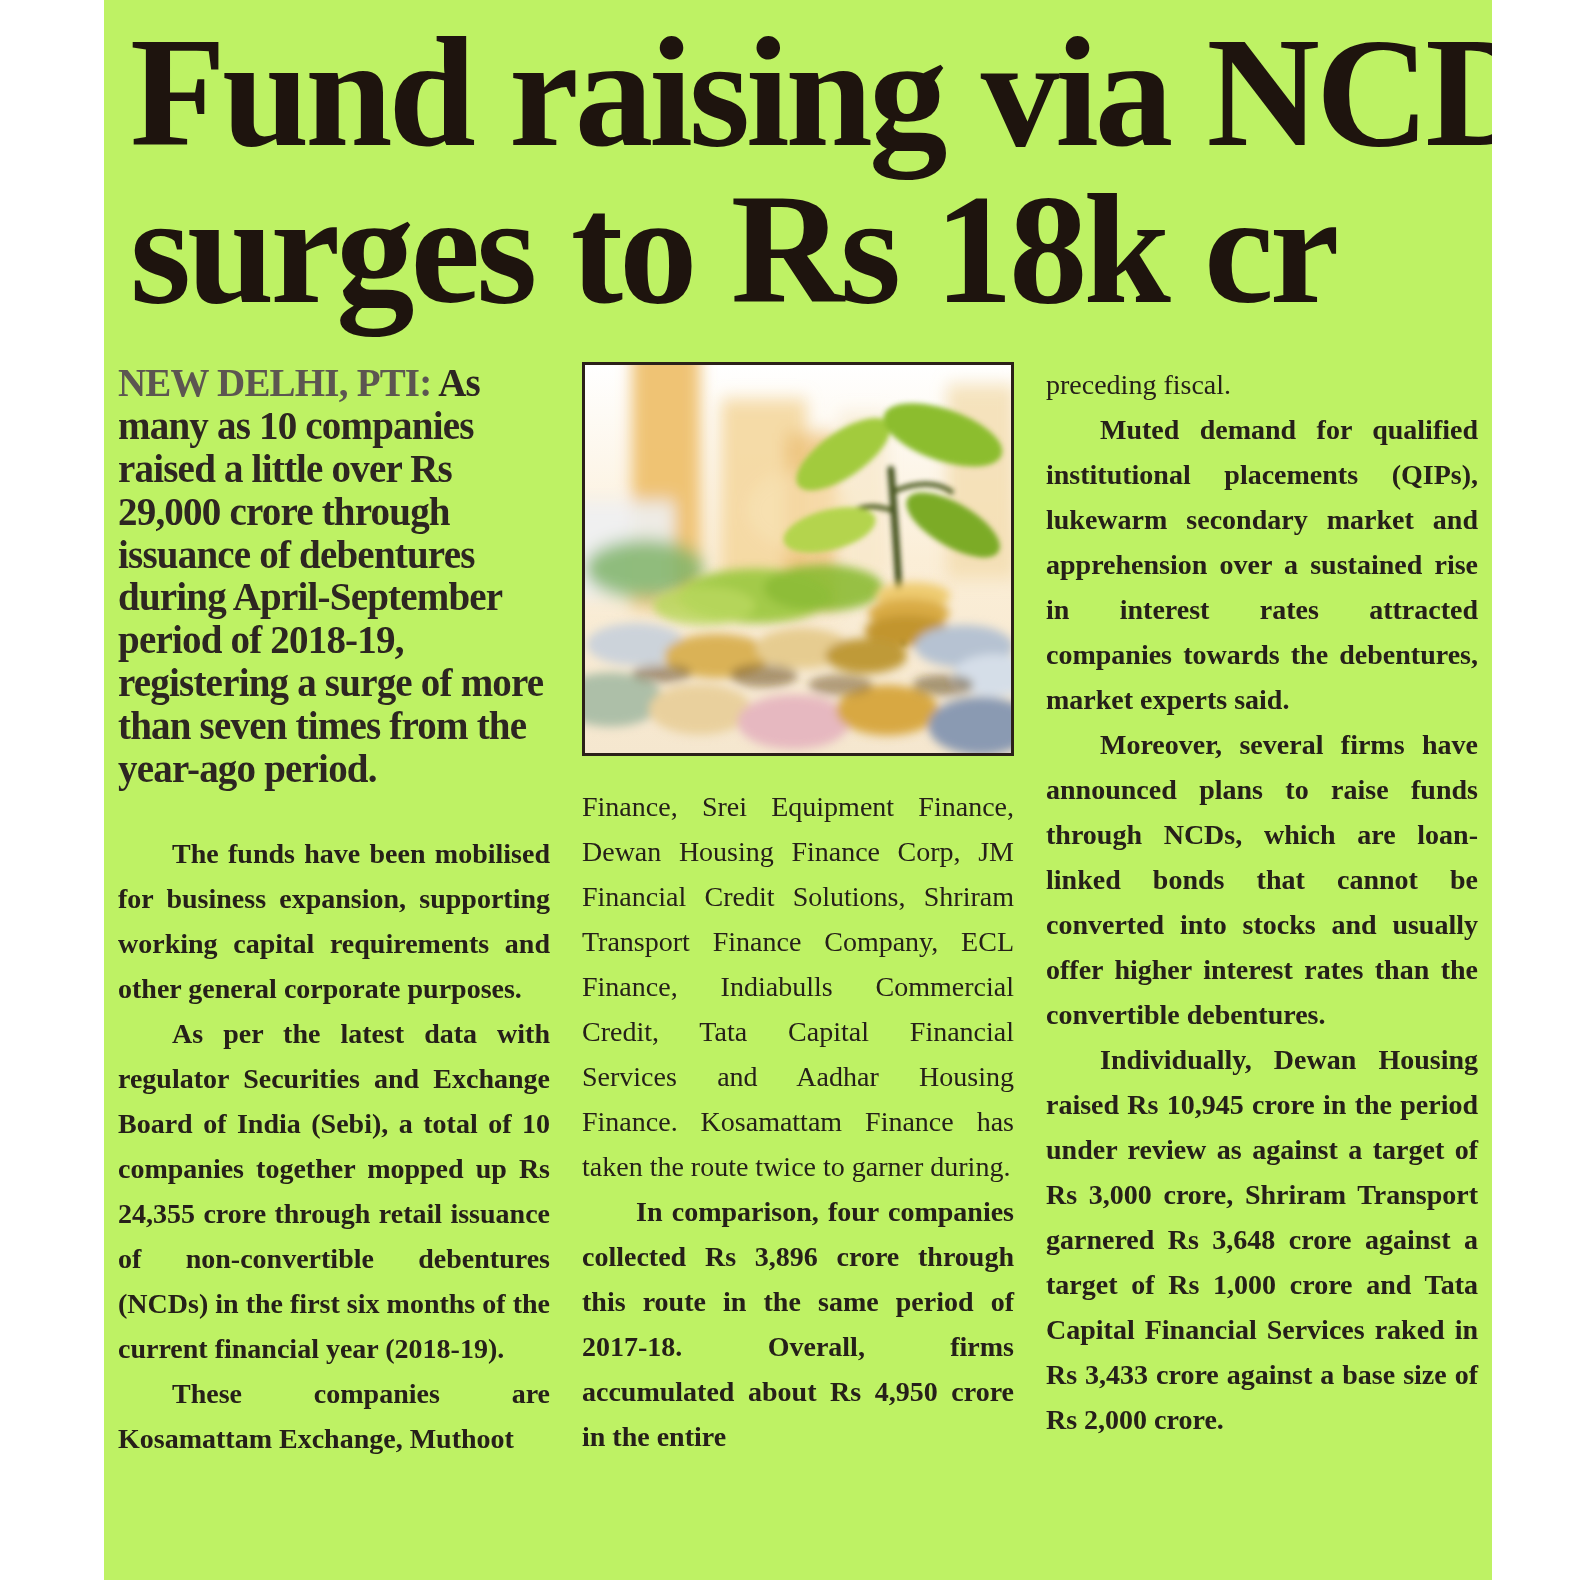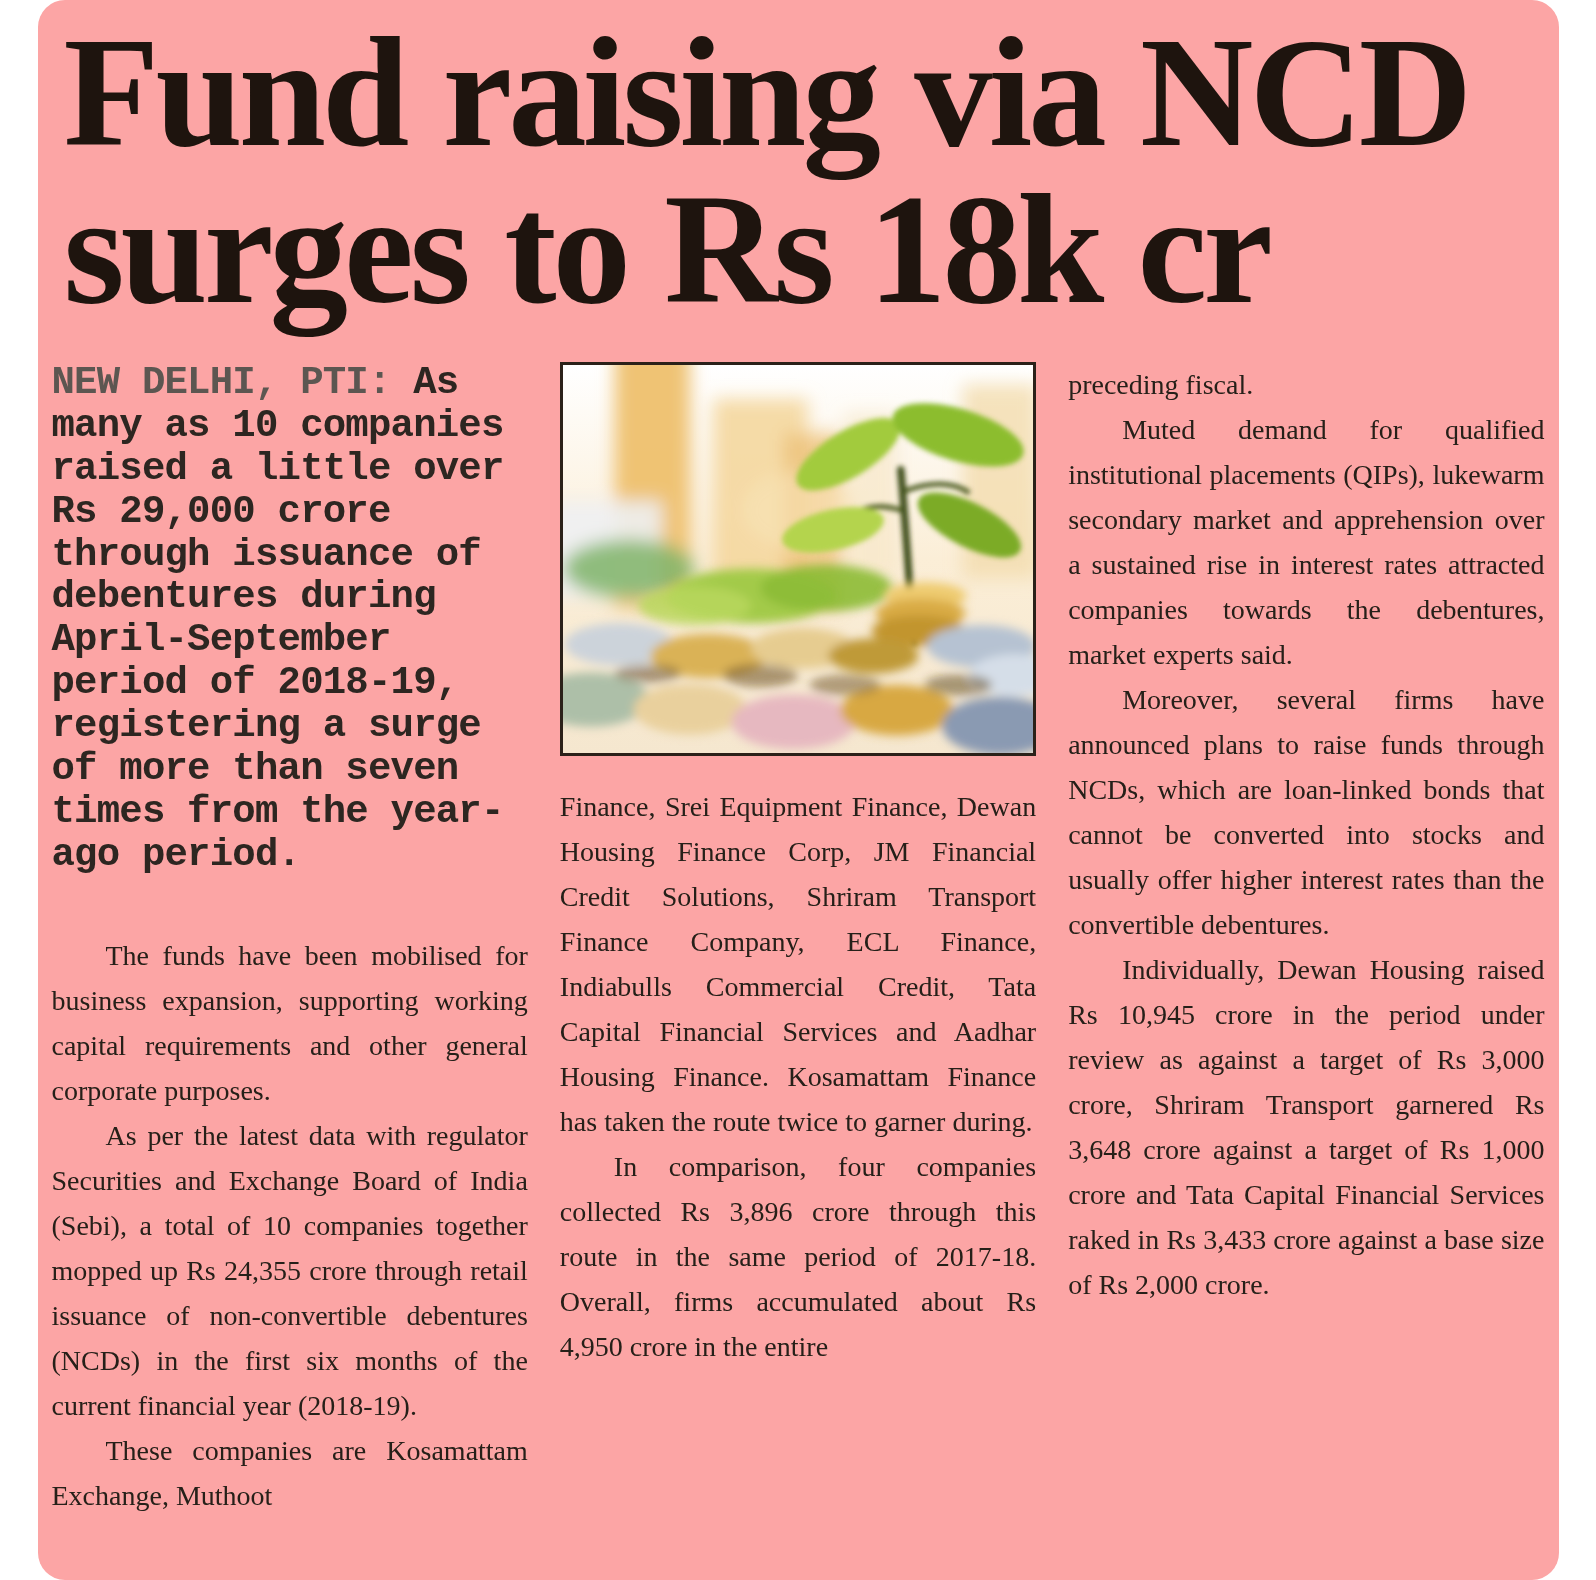--- a/index.html
+++ b/index.html
@@ -1,63 +1,62 @@
 <!DOCTYPE html>
 <html lang="en"><head>
 <meta charset="utf-8">
 <style>
   * { margin:0; padding:0; box-sizing:border-box; }
   html, body { background:#ffffff; }
   .page {
     position:relative;
-    width:1521px; height:1580px;
+    width:1388px; height:1580px;
     margin:0 auto;
-    background:#fca5a5;
+    background:#bef264;
     overflow:hidden;
     font-family:"Liberation Serif", serif;
-    border-radius:27px;
   }
   .headline {
     font-family:"Liberation Serif", serif;
     font-weight:bold;
     font-size:157px;
     line-height:1.0;
     letter-spacing:-4px;
     word-spacing:2px;
     color:#1e140e;
     padding:14px 10px 0 26px;
     white-space:nowrap;
   }
   .columns {
     display:flex;
     gap:32px;
     padding:34px 14px 0 14px;
     align-items:flex-start;
   }
   .col { flex:1 1 0; min-width:0; }
   .lead {
-    font-family:Liberation Mono, monospace;
+    font-family:Liberation Serif, serif;
     font-weight:700;
     font-size:39px;
     line-height:1.10;
     letter-spacing:-0.8px;
     color:#2d2621;
     text-align:left;
-    margin-bottom:56px;
+    margin-bottom:40px;
   }
   .lead .dateline { color:#5c5651; }
   .body {
     font-size:28px;
     line-height:45px;
     color:#262019;
     text-align:justify;
     -webkit-hyphens:auto;
     hyphens:auto;
   }
-  .indent { text-indent:54px; }
+  .indent { text-indent:54px;font-weight:bold; }
   .photo {
     display:block;
     width:100%;
     height:394px;
     border:3px solid #2b2119;
     margin-bottom:28px;
     background:#faf3e4;
   }
   .photo svg { display:block; width:100%; height:100%; }
 </style>

